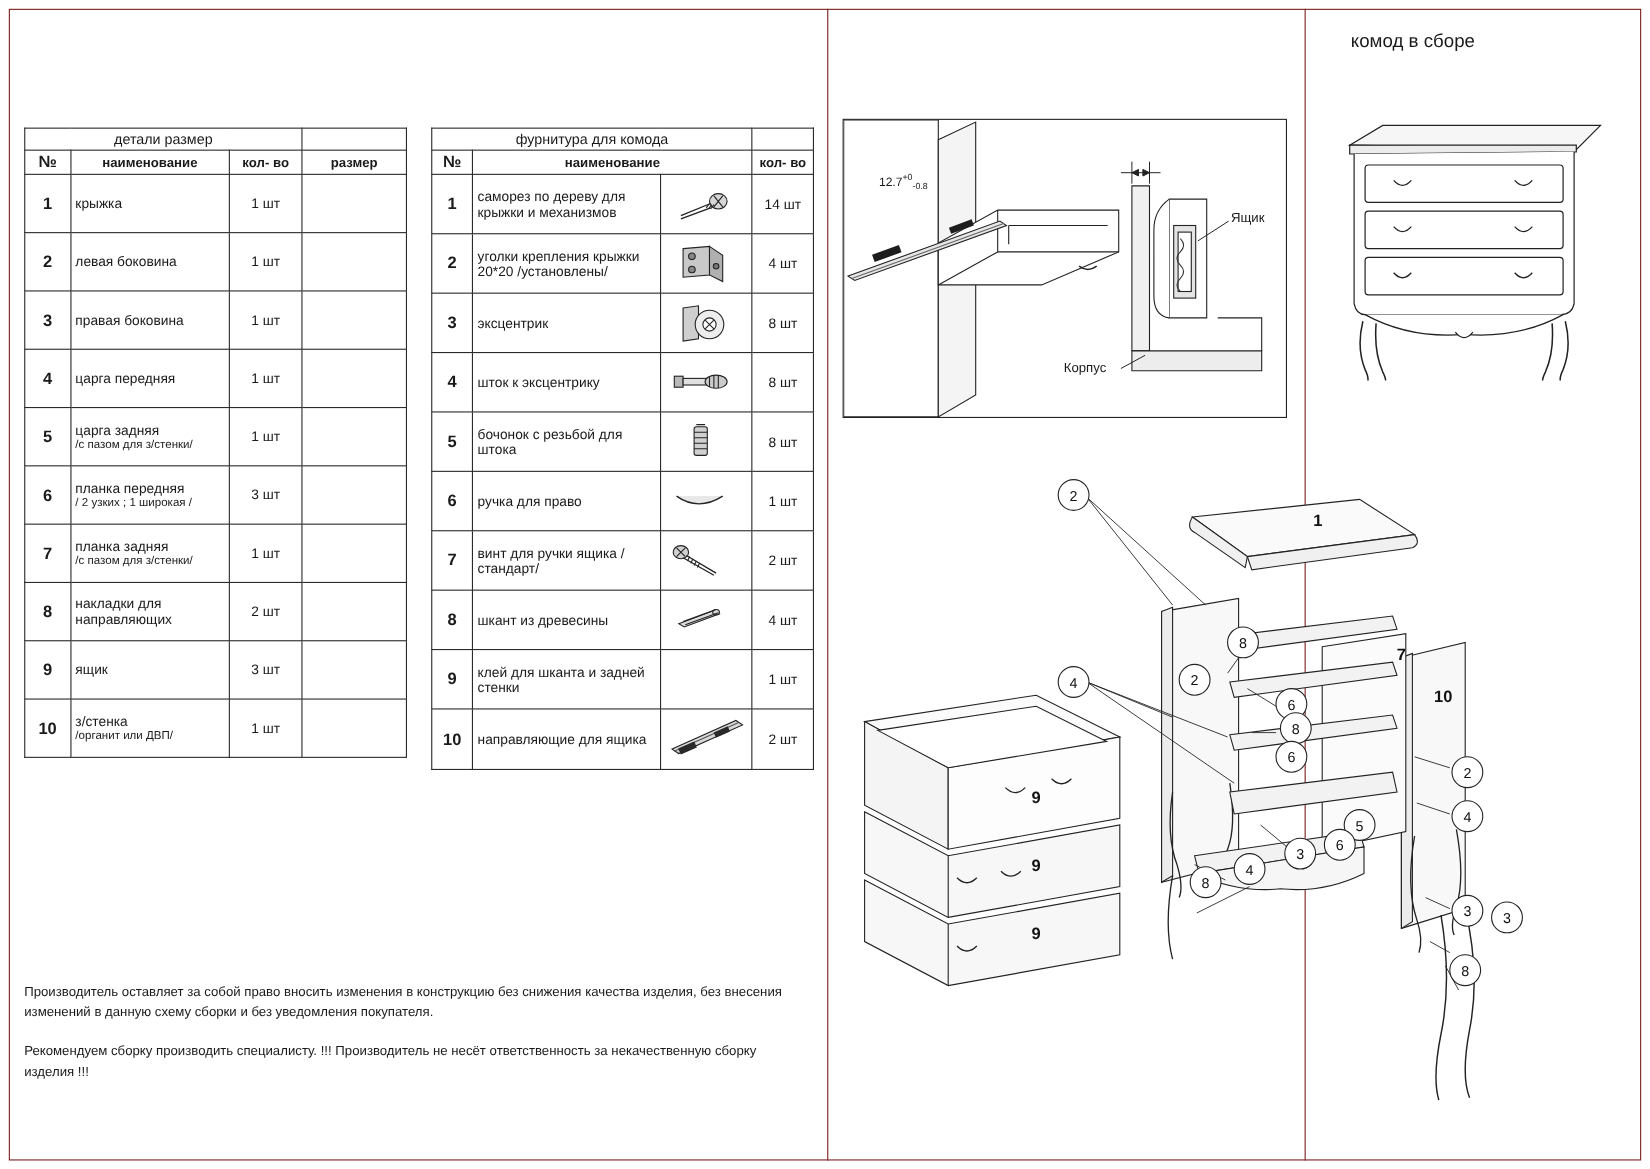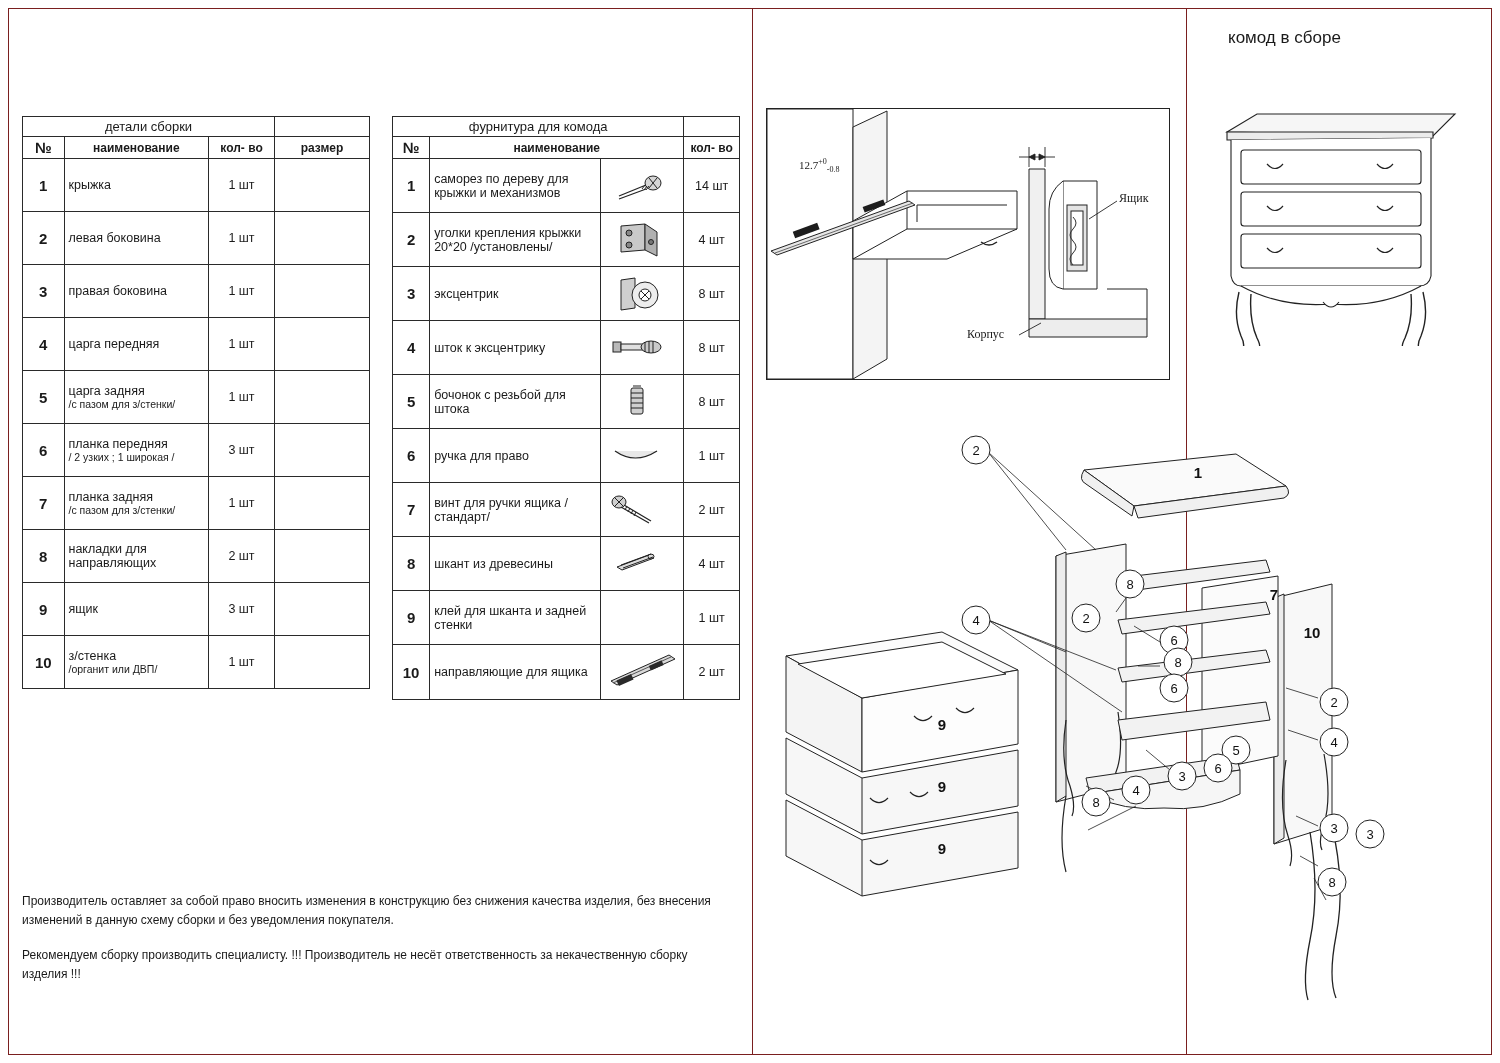--- a/index.html
+++ b/index.html
@@ -125,21 +125,20 @@
     margin: 0 0 14px 0;
     letter-spacing: .5px;
   }
   .notes p { margin: 0 0 16px 0; }
 
   
   .panel-box {
     position: absolute;
     border: 1px solid #222;
     box-sizing: border-box;
-    font-family: Liberation Serif, serif;
   }
   #slide-panel { left: 766px; top: 108px; width: 404px; height: 272px; }
 
   svg { display: block; }
   .callout-text {
     position: absolute;
     font-size: 12px;
   }
 </style>
 </head>
@@ -151,21 +150,21 @@
   <div class="vsep" style="left:752px;"></div>
   <div class="vsep" style="left:1186px;"></div>
 
 
 
   <div class="title-right">комод в сборе</div>
 
   <table class="parts" id="table-left">
     <tbody>
       <tr class="tbl-title">
-        <td colspan="3">детали сборки</td>
+        <td colspan="3">детали размер</td>
         <td style="width:90px"></td>
       </tr>
       <tr>
         <th class="num-cell">№</th>
         <th>наименование</th>
         <th>кол- во</th>
         <th>размер</th>
       </tr>
       <tr class="row-tall">
         <td class="num-cell">1</td>

